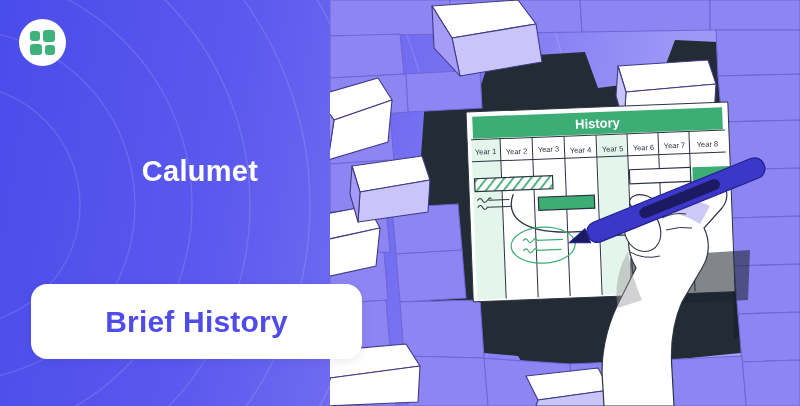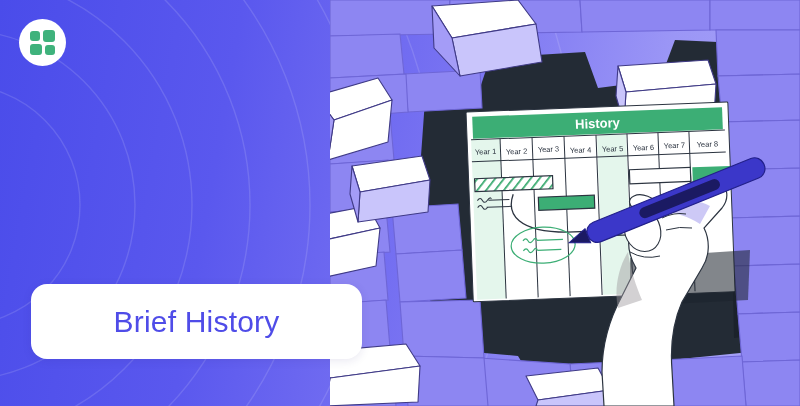--- a/index.html
+++ b/index.html
@@ -43,21 +43,21 @@
   .title-card {
     position:absolute; left:31px; top:284px;
     width:331px; height:75px;
     background:#ffffff;
     border-radius:16px;
     display:flex; align-items:center; justify-content:center;
     box-shadow:0 2px 10px rgba(40,30,120,.10);
   }
   .title-card-label {
     color:#4f4ce8;
-    font-size:30px; font-weight:normal;
+    font-size:30px; font-weight:bold;
     letter-spacing:.2px;
   }
 
   
   .illu { position:absolute; left:330px; top:0; width:470px; height:406px; }
   .illu svg { display:block; }
 </style>
 </head>
 <body>
 
@@ -286,19 +286,20 @@
 
     <div class="logo-badge">
       <div class="logo-grid">
         <i class="lg-tl"></i>
         <i class="lg-tr"></i>
         <i class="lg-bl"></i>
         <i class="lg-br"></i>
       </div>
     </div>
 
+    <div class="brand-title">Calumet</div>
 
     <div class="title-card">
       <span class="title-card-label">Brief History</span>
     </div>
   </div>
 
 </div>
 
 </body></html>

